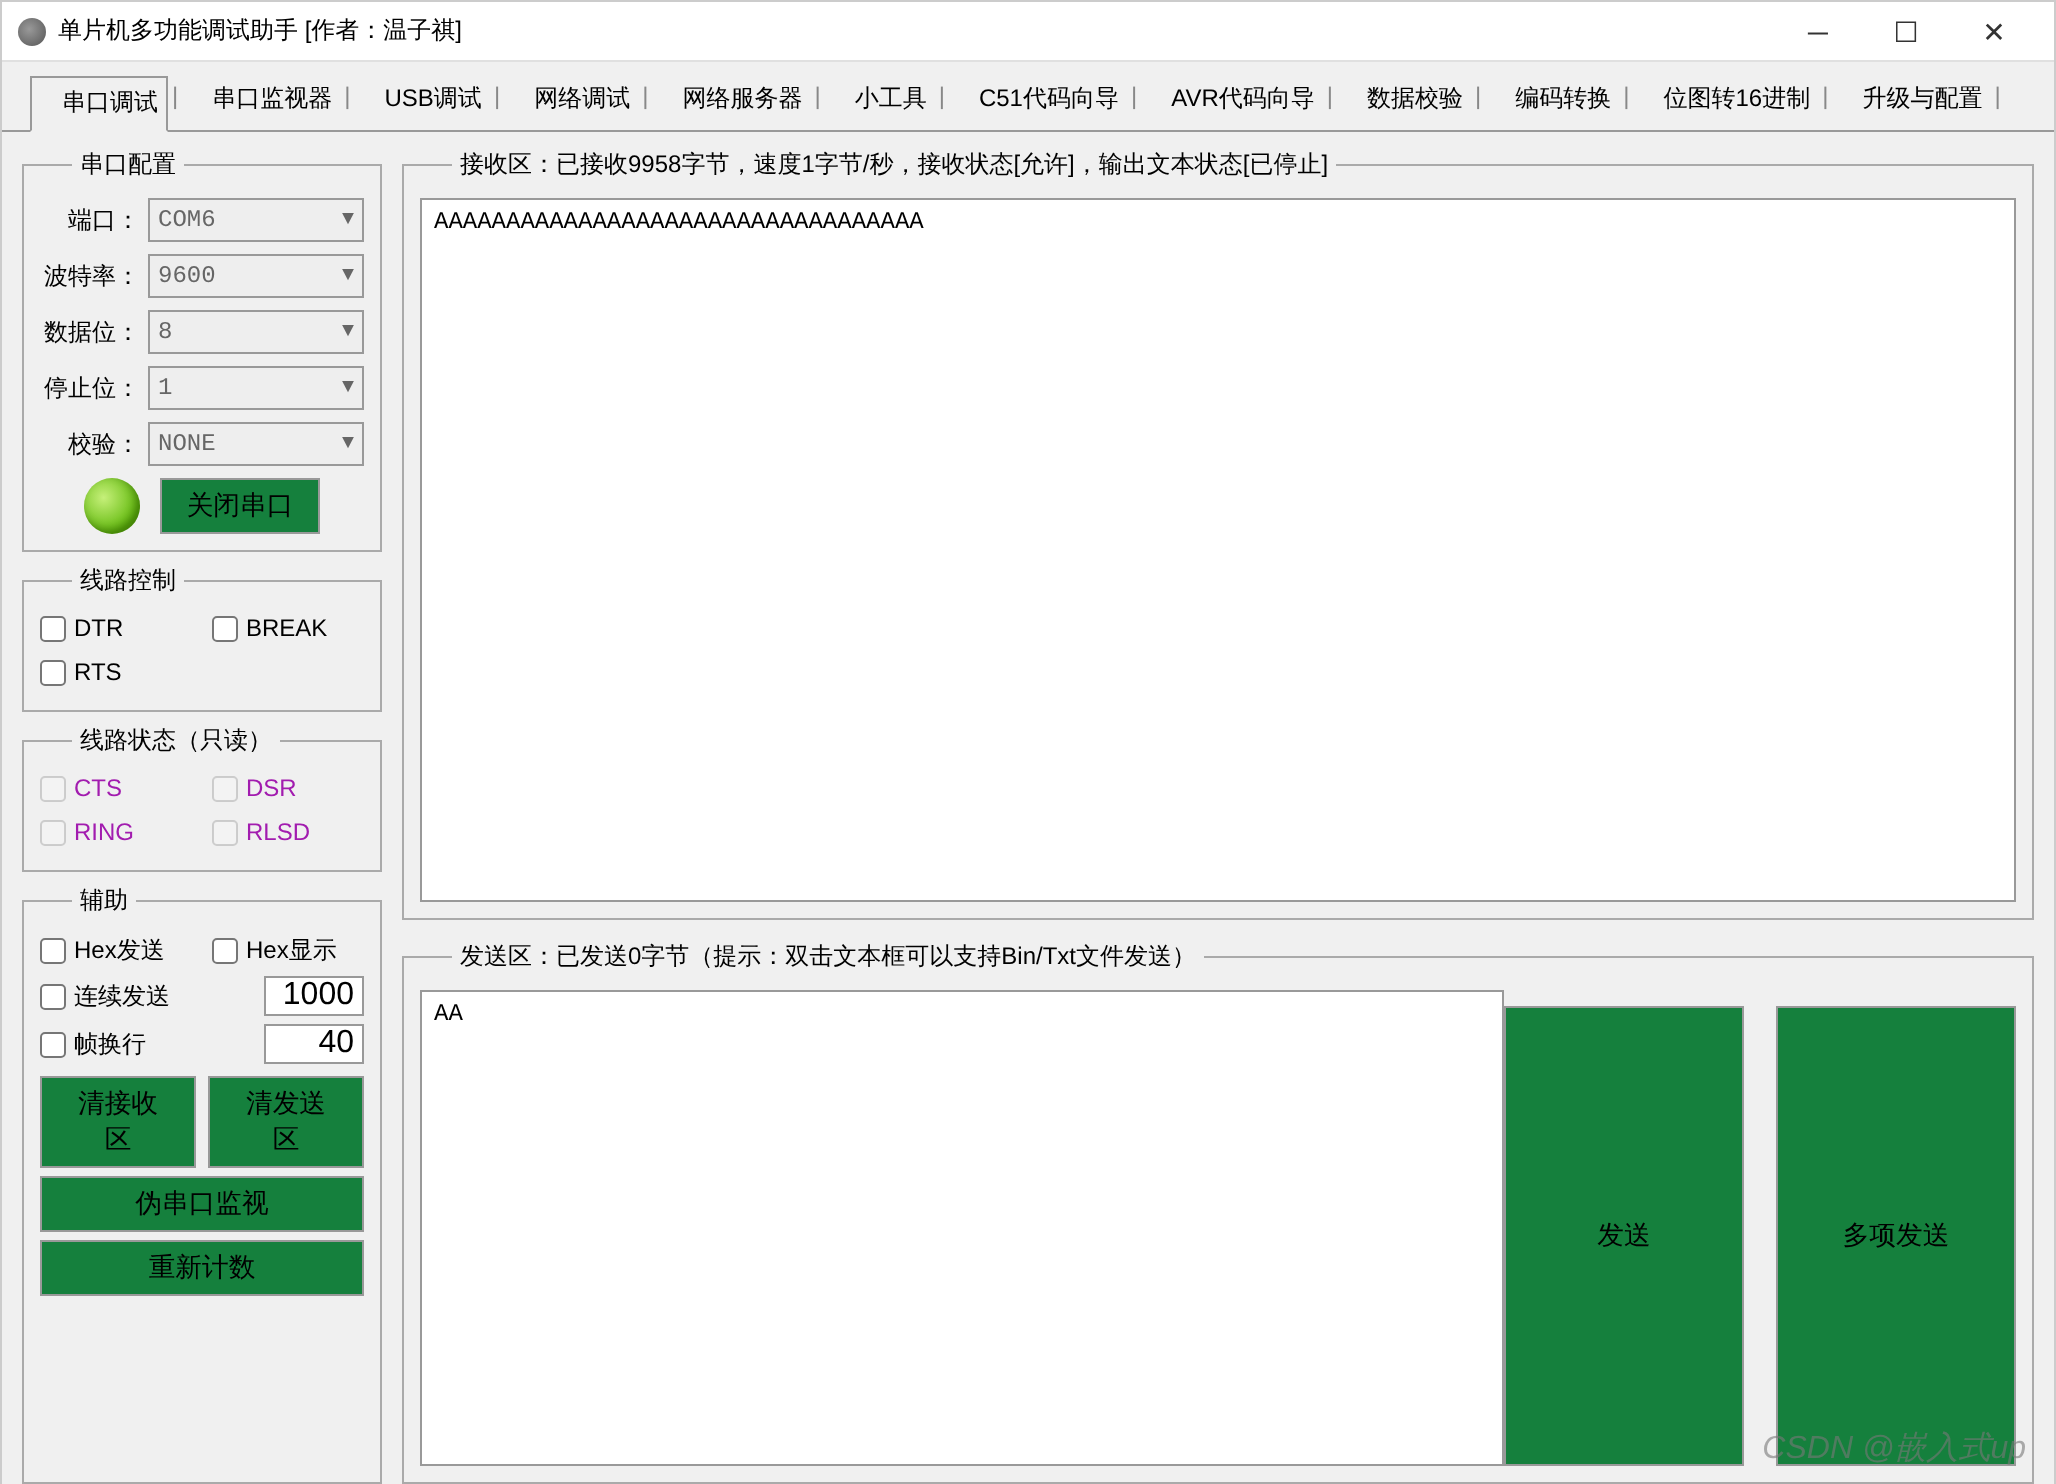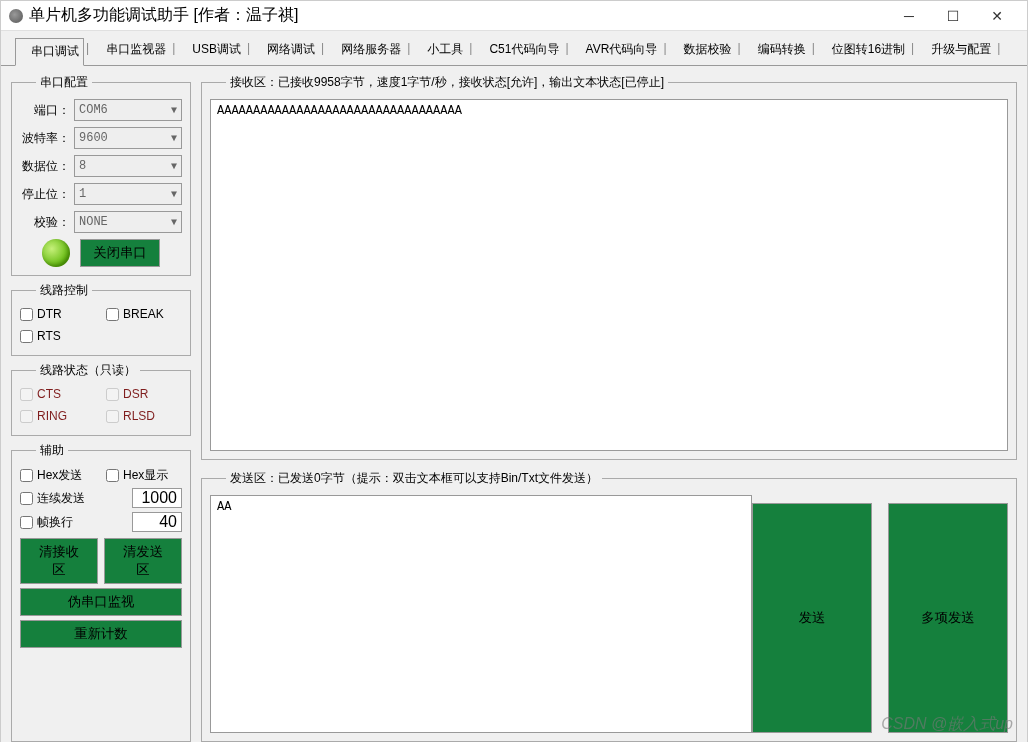--- a/index.html
+++ b/index.html
@@ -12,21 +12,21 @@
       overflow: hidden;
     }
     .window { width: 1028px; height: 742px; background: #fff; border: 1px solid #ccc; position: relative; }
     .titlebar {
       height: 30px; display: flex; align-items: center; padding: 0 8px;
       background: #fff; border-bottom: 1px solid #e0e0e0;
       justify-content: space-between;
     }
     .titlebar-left { display: flex; align-items: center; gap: 6px; }
     .titlebar-icon { width: 14px; height: 14px; border-radius: 50%; background: radial-gradient(circle at 40% 40%, #999 0%, #555 100%); }
-    .titlebar-title { font-size: 16px; }
+    .titlebar-title { font-size: 12px; }
     .titlebar-buttons { display: flex; gap: 0; }
     .tb-btn { width: 44px; height: 30px; display: flex; align-items: center; justify-content: center; font-size: 14px; color: #333; cursor: pointer; }
 
     .tabstrip { display: flex; padding: 6px 14px 0 14px; border-bottom: 1px solid #999; background: #f0f0f0; }
     .tabsep { color: #888; padding: 4px 2px 4px 2px; }
     .tab { padding: 4px 4px 5px 15px; cursor: pointer; white-space: nowrap; }
     .tab.active { background: #f0f0f0; border: 1px solid #999; border-bottom: 1px solid #f0f0f0; position: relative; top: 1px; }
 
     .body { display: flex; padding: 8px 10px; gap: 10px; height: calc(742px - 30px - 28px); background: #f0f0f0; }
     .left { width: 180px; display: flex; flex-direction: column; gap: 6px; }
@@ -45,21 +45,21 @@
     .cfg-select .arrow { color: #666; font-size: 10px; }
 
     .port-btn-row { display: flex; align-items: center; gap: 10px; margin-top: 6px; justify-content: center; }
     .status-icon { width: 28px; height: 28px; border-radius: 50%; background: radial-gradient(circle at 35% 35%, #c6f07a, #5fb80a 70%); box-shadow: inset -2px -2px 4px rgba(0,0,0,.3); }
     .btn { border: 1px solid #999; background: #15803d; padding: 4px 12px; cursor: pointer; }
     .btn-wide { width: 100%; margin-top: 4px; }
 
     .chkrow { display: flex; align-items: center; gap: 4px; margin-bottom: 4px; }
     .chkrow input[type=checkbox] { width: 13px; height: 13px; }
     .grid2 { display: grid; grid-template-columns: 1fr 1fr; gap: 4px 10px; }
-    .red { color: #7f1d1d; }
+    .red { color: #a21caf; }
     .num-input { width: 50px; height: 20px; border: 1px solid #999; text-align: right; padding: 0 4px; font-family: inherit; font-size: 16px; }
     .aux-row { display: flex; align-items: center; gap: 4px; margin-bottom: 4px; justify-content: space-between; }
     .btn-half { flex: 1; }
     .btn-row2 { display:flex; gap:6px; margin-top:6px; }
 
     .rx-area, .tx-area { display: flex; flex-direction: row; }
     .rx-area { flex: 1.3; }
     .tx-area { flex: 0.9; }
     .area-box {
       flex: 1; border: 1px solid #999; background: #fff; padding: 4px 6px;

